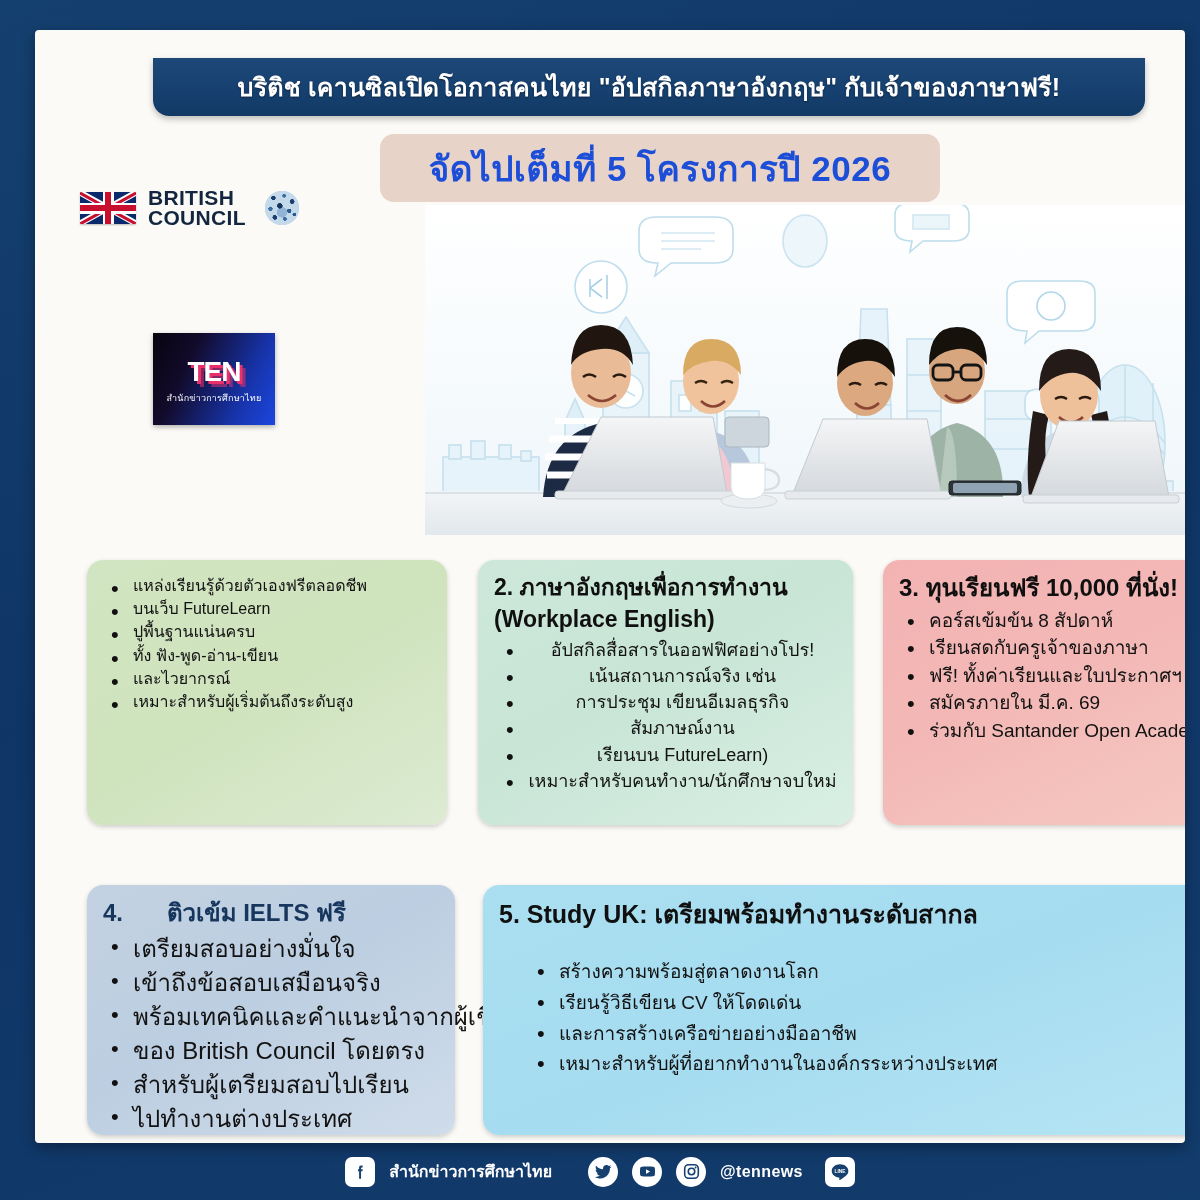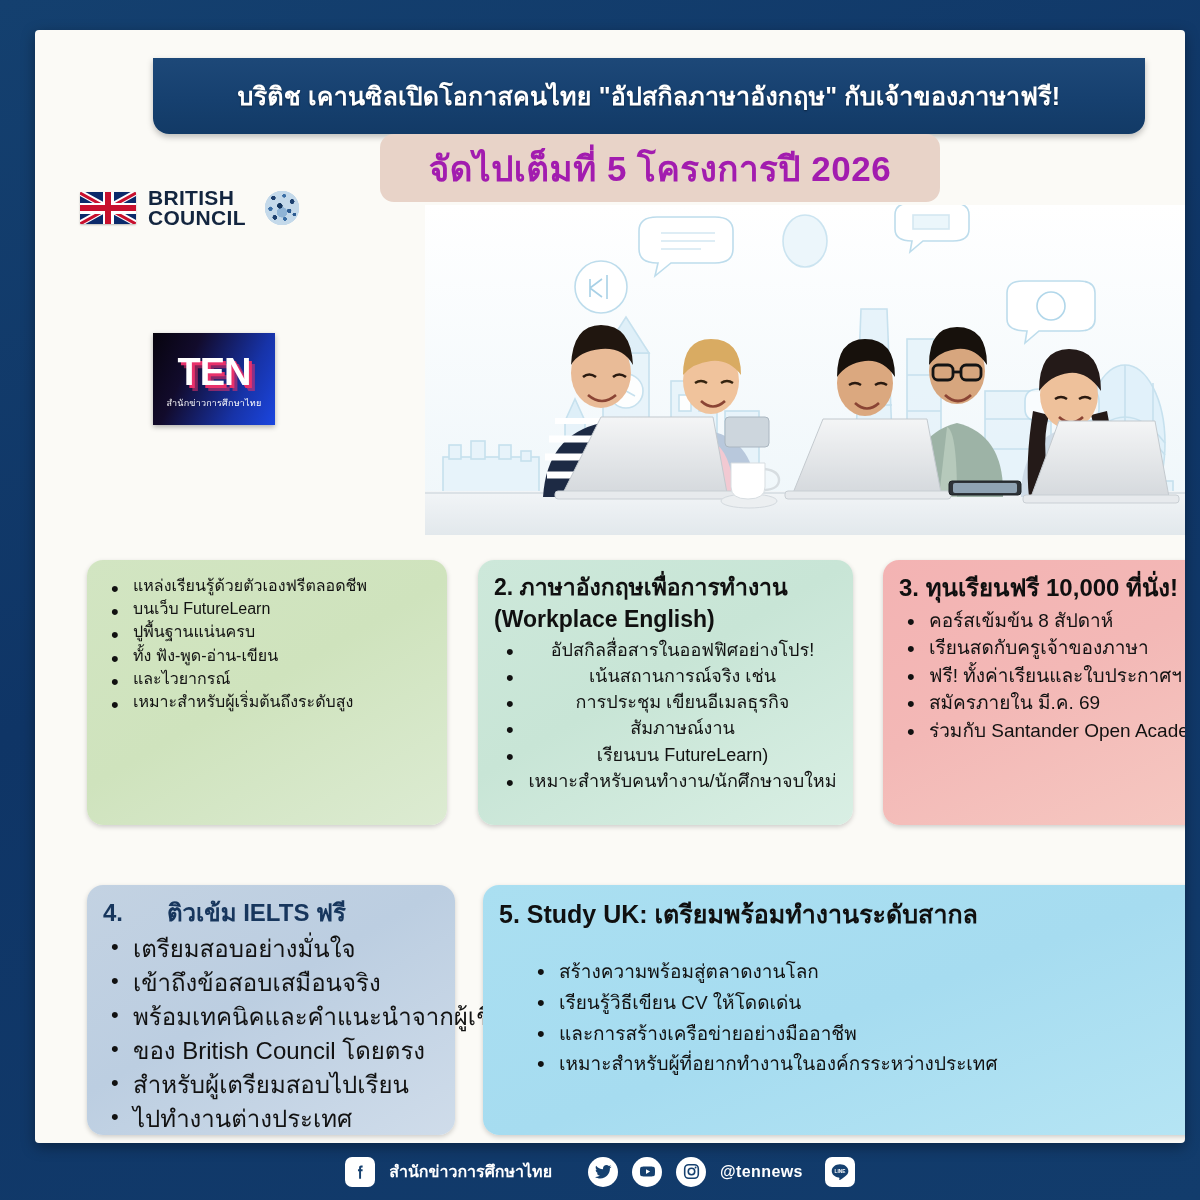--- a/index.html
+++ b/index.html
@@ -23,21 +23,21 @@
     left:35px; top:30px; width:1150px; height:1113px;
     background:#fbfaf6;
     border-radius:4px;
     box-shadow:0 4px 14px rgba(0,0,0,.35);
     overflow:hidden;
   }
 
   
   #header-banner {
     position:absolute;
-    left:118px; top:28px; width:992px; height:76px;
+    left:118px; top:28px; width:992px; height:58px;
     background:linear-gradient(180deg,#1d4878 0%,#16406f 55%,#123a66 100%);
     border-bottom-left-radius:16px;
     border-bottom-right-radius:16px;
     display:flex; align-items:center; justify-content:center;
     z-index:6;
     box-shadow:0 3px 6px rgba(0,0,0,.25);
   }
   #header-banner .htext {
     color:#ffffff;
     font-size:25px;
@@ -50,21 +50,21 @@
   
   #subtitle-pill {
     position:absolute;
     left:345px; top:104px; width:560px; height:68px;
     background:#e8d3c8;
     border-radius:14px;
     display:flex; align-items:center; justify-content:center;
     z-index:6;
   }
   #subtitle-pill .stext {
-    font-size:35px; font-weight:bold; color:#a21caf;
+    font-size:35px; font-weight:bold; color:#1d4ed8;
     white-space:nowrap; letter-spacing:.5px;
   }
 
   
   #bc-logo {
     position:absolute; left:45px; top:158px;
     display:flex; align-items:center; gap:12px; z-index:5;
   }
   .uk-flag {
     width:56px; height:32px; position:relative; overflow:hidden;
@@ -107,21 +107,21 @@
   
   #ten-logo {
     position:absolute; left:118px; top:303px;
     width:122px; height:92px;
     background:linear-gradient(115deg,#07040e 0%,#120b2c 30%,#1733a8 72%,#1b46e0 100%);
     z-index:5; overflow:hidden;
     display:flex; flex-direction:column; align-items:center; justify-content:center;
     box-shadow:0 2px 5px rgba(0,0,0,.3);
   }
   #ten-logo .ten-word {
-    font-size:38px; font-weight:bold; color:#ffffff; letter-spacing:-1px;
+    font-size:28px; font-weight:bold; color:#ffffff; letter-spacing:-1px;
     line-height:1; margin-top:4px;
     text-shadow:3px 3px 0 #e8316b, 6px 6px 0 rgba(232,49,107,.55);
   }
   #ten-logo .ten-sub {
     font-size:9px; color:#ffffff; margin-top:5px; letter-spacing:.2px;
     white-space:nowrap;
   }
 
   
   #hero-photo {

